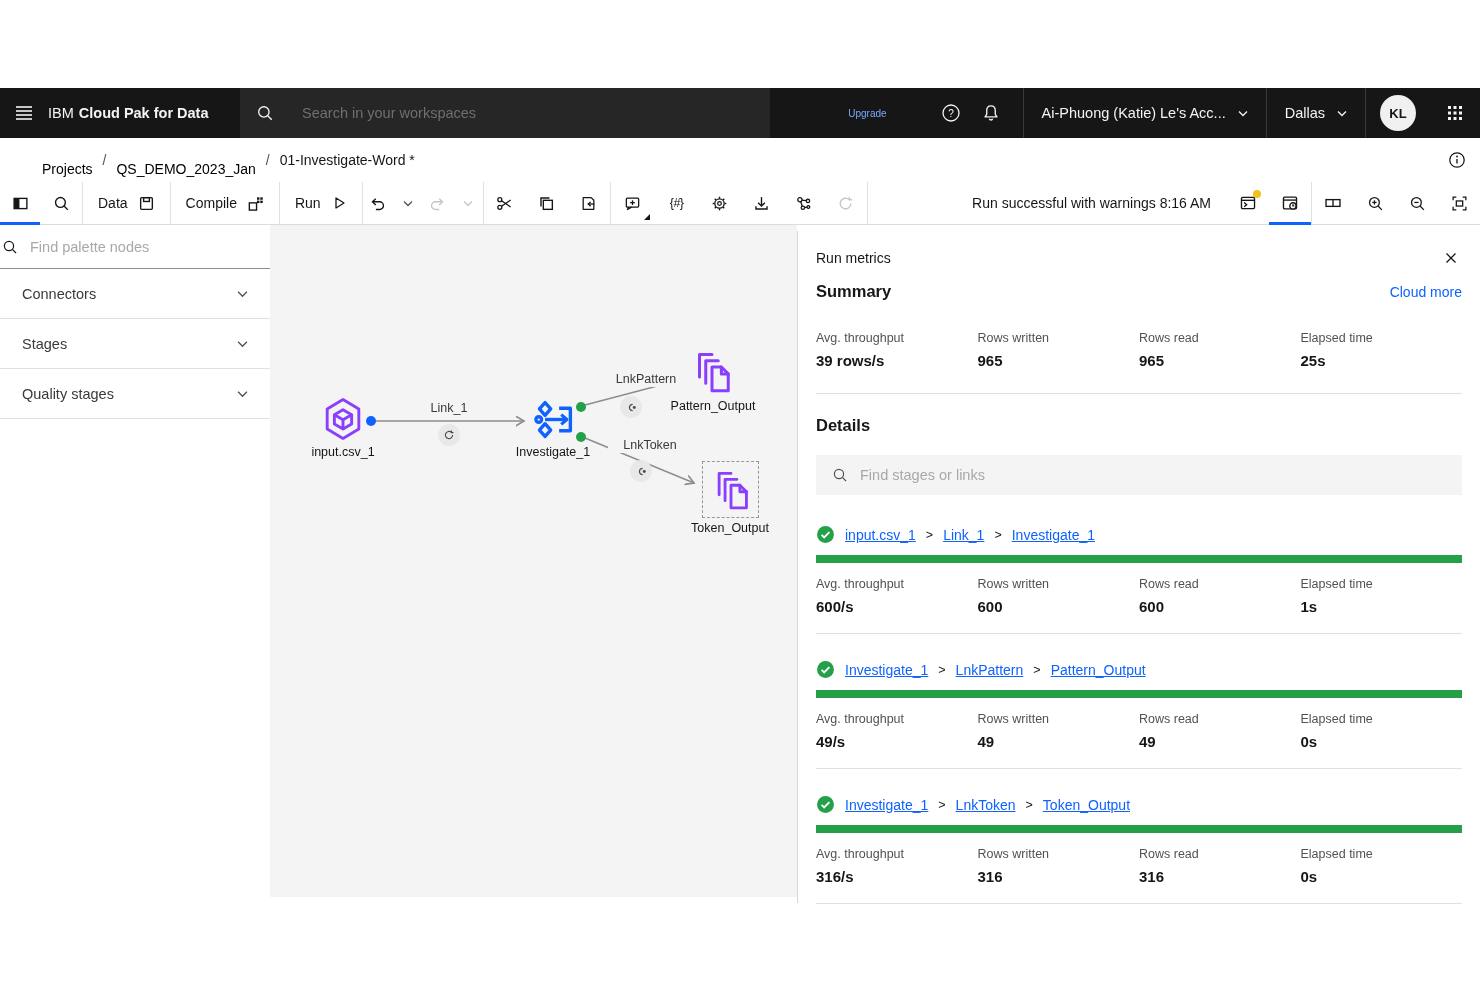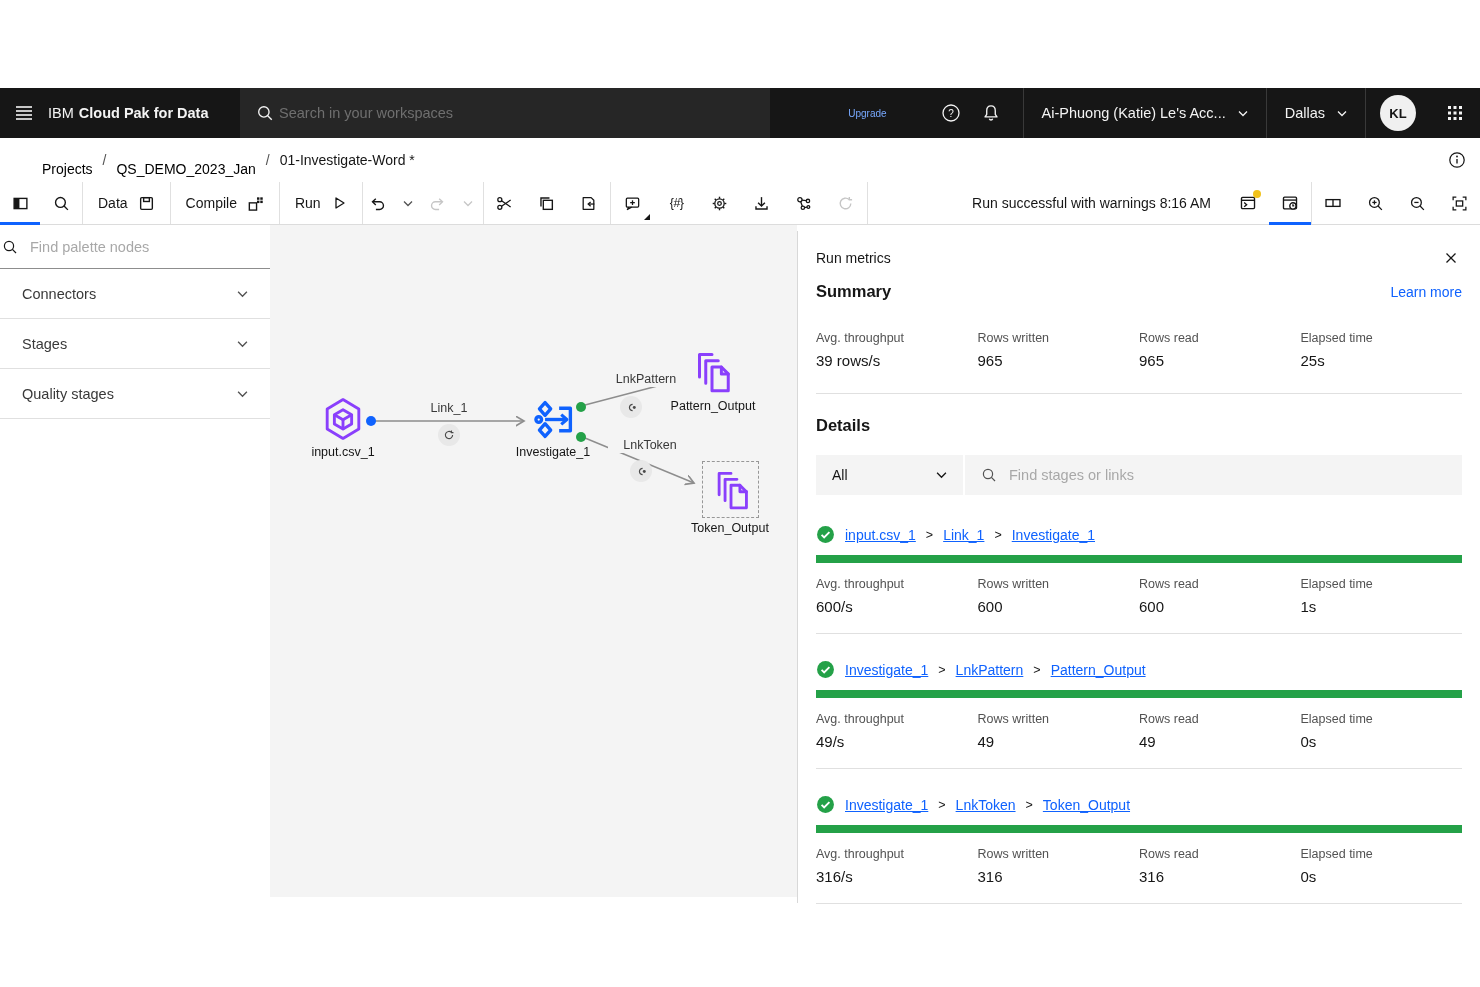--- a/index.html
+++ b/index.html
@@ -5,21 +5,21 @@
   * { margin:0; padding:0; box-sizing:border-box; }
   html,body { background:#ffffff; }
   .page { position:relative; width:1480px; height:987px; background:#ffffff; overflow:hidden;
           font-family:"Liberation Sans", sans-serif; color:#161616; }
 
   
   .header { position:absolute; top:88px; left:0; width:1480px; height:50px; display:flex; background:#161616; color:#f4f4f4; }
   .hamburger-btn { width:48px; height:50px; display:flex; align-items:center; justify-content:center; cursor:pointer; }
   .brand { display:flex; align-items:center; gap:5px; font-size:14.5px; white-space:nowrap; width:192px; }
   .brand .bold { font-weight:700; }
-  .header-search { width:530px; background:#262626; display:flex; align-items:center; padding-left:16px; gap:5px; }
+  .header-search { width:530px; background:#262626; display:flex; align-items:center; padding-left:16px; gap:28px; }
   .header-search input { background:transparent; border:none; outline:none; color:#f4f4f4; font-size:14.5px; width:380px; font-family:"Liberation Sans",sans-serif;}
   .header-search input::placeholder { color:#6f6f6f; }
   .header-right { flex:1; display:flex; align-items:center; justify-content:flex-end; }
   .upgrade { color:#78a9ff; font-size:10px; margin-right:44px; cursor:pointer; }
   .h-icon-btn { width:40px; height:50px; display:flex; align-items:center; justify-content:center; cursor:pointer; }
   .vdiv { width:1px; height:50px; background:#393939; }
   .h-menu { display:flex; align-items:center; gap:12px; padding:0 18px; font-size:14.5px; height:60px; cursor:pointer; white-space:nowrap; }
   .avatar { width:36px; height:36px; border-radius:50%; background:#f0f0f0; color:#161616; font-size:13px; font-weight:700;
             display:flex; align-items:center; justify-content:center; margin:0 14px; cursor:pointer; }
   .grid-btn { width:50px; height:50px; display:flex; align-items:center; justify-content:center; cursor:pointer; }
@@ -69,21 +69,21 @@
   
   .panel { position:absolute; left:797px; top:231px; width:683px; height:672px; background:#fff;
            border-left:1px solid #d8d8d8; padding:0 18px; }
   .panel-head { display:flex; justify-content:space-between; align-items:center; padding-top:16px; font-size:14px; }
   .panel-close { width:22px; height:22px; display:flex; align-items:center; justify-content:center; cursor:pointer; }
   .summary-row { display:flex; justify-content:space-between; align-items:center; margin-top:13px; }
   .summary-title { font-size:16.5px; font-weight:700; }
   .learn-more { font-size:14px; color:#0f62fe; cursor:pointer; }
   .stats { display:grid; grid-template-columns:repeat(4,1fr); margin-top:30px; }
   .stat-label { font-size:12.5px; color:#525252; }
-  .stat-value { font-size:15px; font-weight:400; margin-top:7px; color:#161616; }
+  .stat-value { font-size:15px; font-weight:700; margin-top:7px; color:#161616; }
   .sum-divider { border-bottom:1px solid #e0e0e0; margin-top:24px; }
   .details-title { font-size:16.5px; font-weight:700; margin-top:22px; }
   .filter-row { display:flex; gap:2px; margin-top:20px; height:40px; }
   .all-dd { width:147px; background:#f4f4f4; display:flex; align-items:center; justify-content:space-between; padding:0 16px;
             font-size:14px; cursor:pointer; }
   .find-box { flex:1; background:#f4f4f4; display:flex; align-items:center; gap:12px; padding:0 16px; }
   .find-box input { background:transparent; border:none; outline:none; font-size:14.5px; width:360px; color:#161616; font-family:"Liberation Sans",sans-serif;}
   .find-box input::placeholder { color:#a8a8a8; }
   .entry { margin-top:26px; }
   .entry.first { margin-top:30px; }
@@ -558,21 +558,21 @@
     <div class="panel-head">
       <span>Run metrics</span>
       <span class="panel-close">
         <svg width="14" height="14" viewBox="0 0 14 14">
             <path d="M2.5 2.5 L11.5 11.5 M11.5 2.5 L2.5 11.5" stroke="#161616" stroke-width="1.3"></path>
           </svg>
       </span>
     </div>
     <div class="summary-row">
       <span class="summary-title">Summary</span>
-      <span class="learn-more">Learn more</span>
+      <span class="learn-more">Cloud more</span>
     </div>
     <div class="stats">
       <div>
           <div class="stat-label">Avg. throughput</div>
            <div class="stat-value">39 rows/s</div>
         </div>
       <div>
           <div class="stat-label">Rows written</div>
            <div class="stat-value">965</div>
         </div>
@@ -582,28 +582,20 @@
         </div>
       <div>
           <div class="stat-label">Elapsed time</div>
            <div class="stat-value">25s</div>
         </div>
     </div>
     <div class="sum-divider"></div>
 
     <div class="details-title">Details</div>
     <div class="filter-row">
-      <div class="all-dd">
-        <span>All</span>
-        <span>
-          <svg width="11" height="8" viewBox="0 0 10 7">
-              <polyline points="1,1.5 5,5.5 9,1.5" fill="none" stroke="#161616" stroke-width="1.2"></polyline>
-            </svg>
-        </span>
-      </div>
       <div class="find-box">
         <span>
           <svg width="16" height="16" viewBox="0 0 16 16">
               <circle cx="7" cy="7" r="4.6" fill="none" stroke="#525252" stroke-width="1.2"></circle>
               <line x1="10.4" y1="10.4" x2="14" y2="14" stroke="#525252" stroke-width="1.2"></line>
             </svg>
         </span>
         <input placeholder="Find stages or links" style="">
       </div>
     </div>

